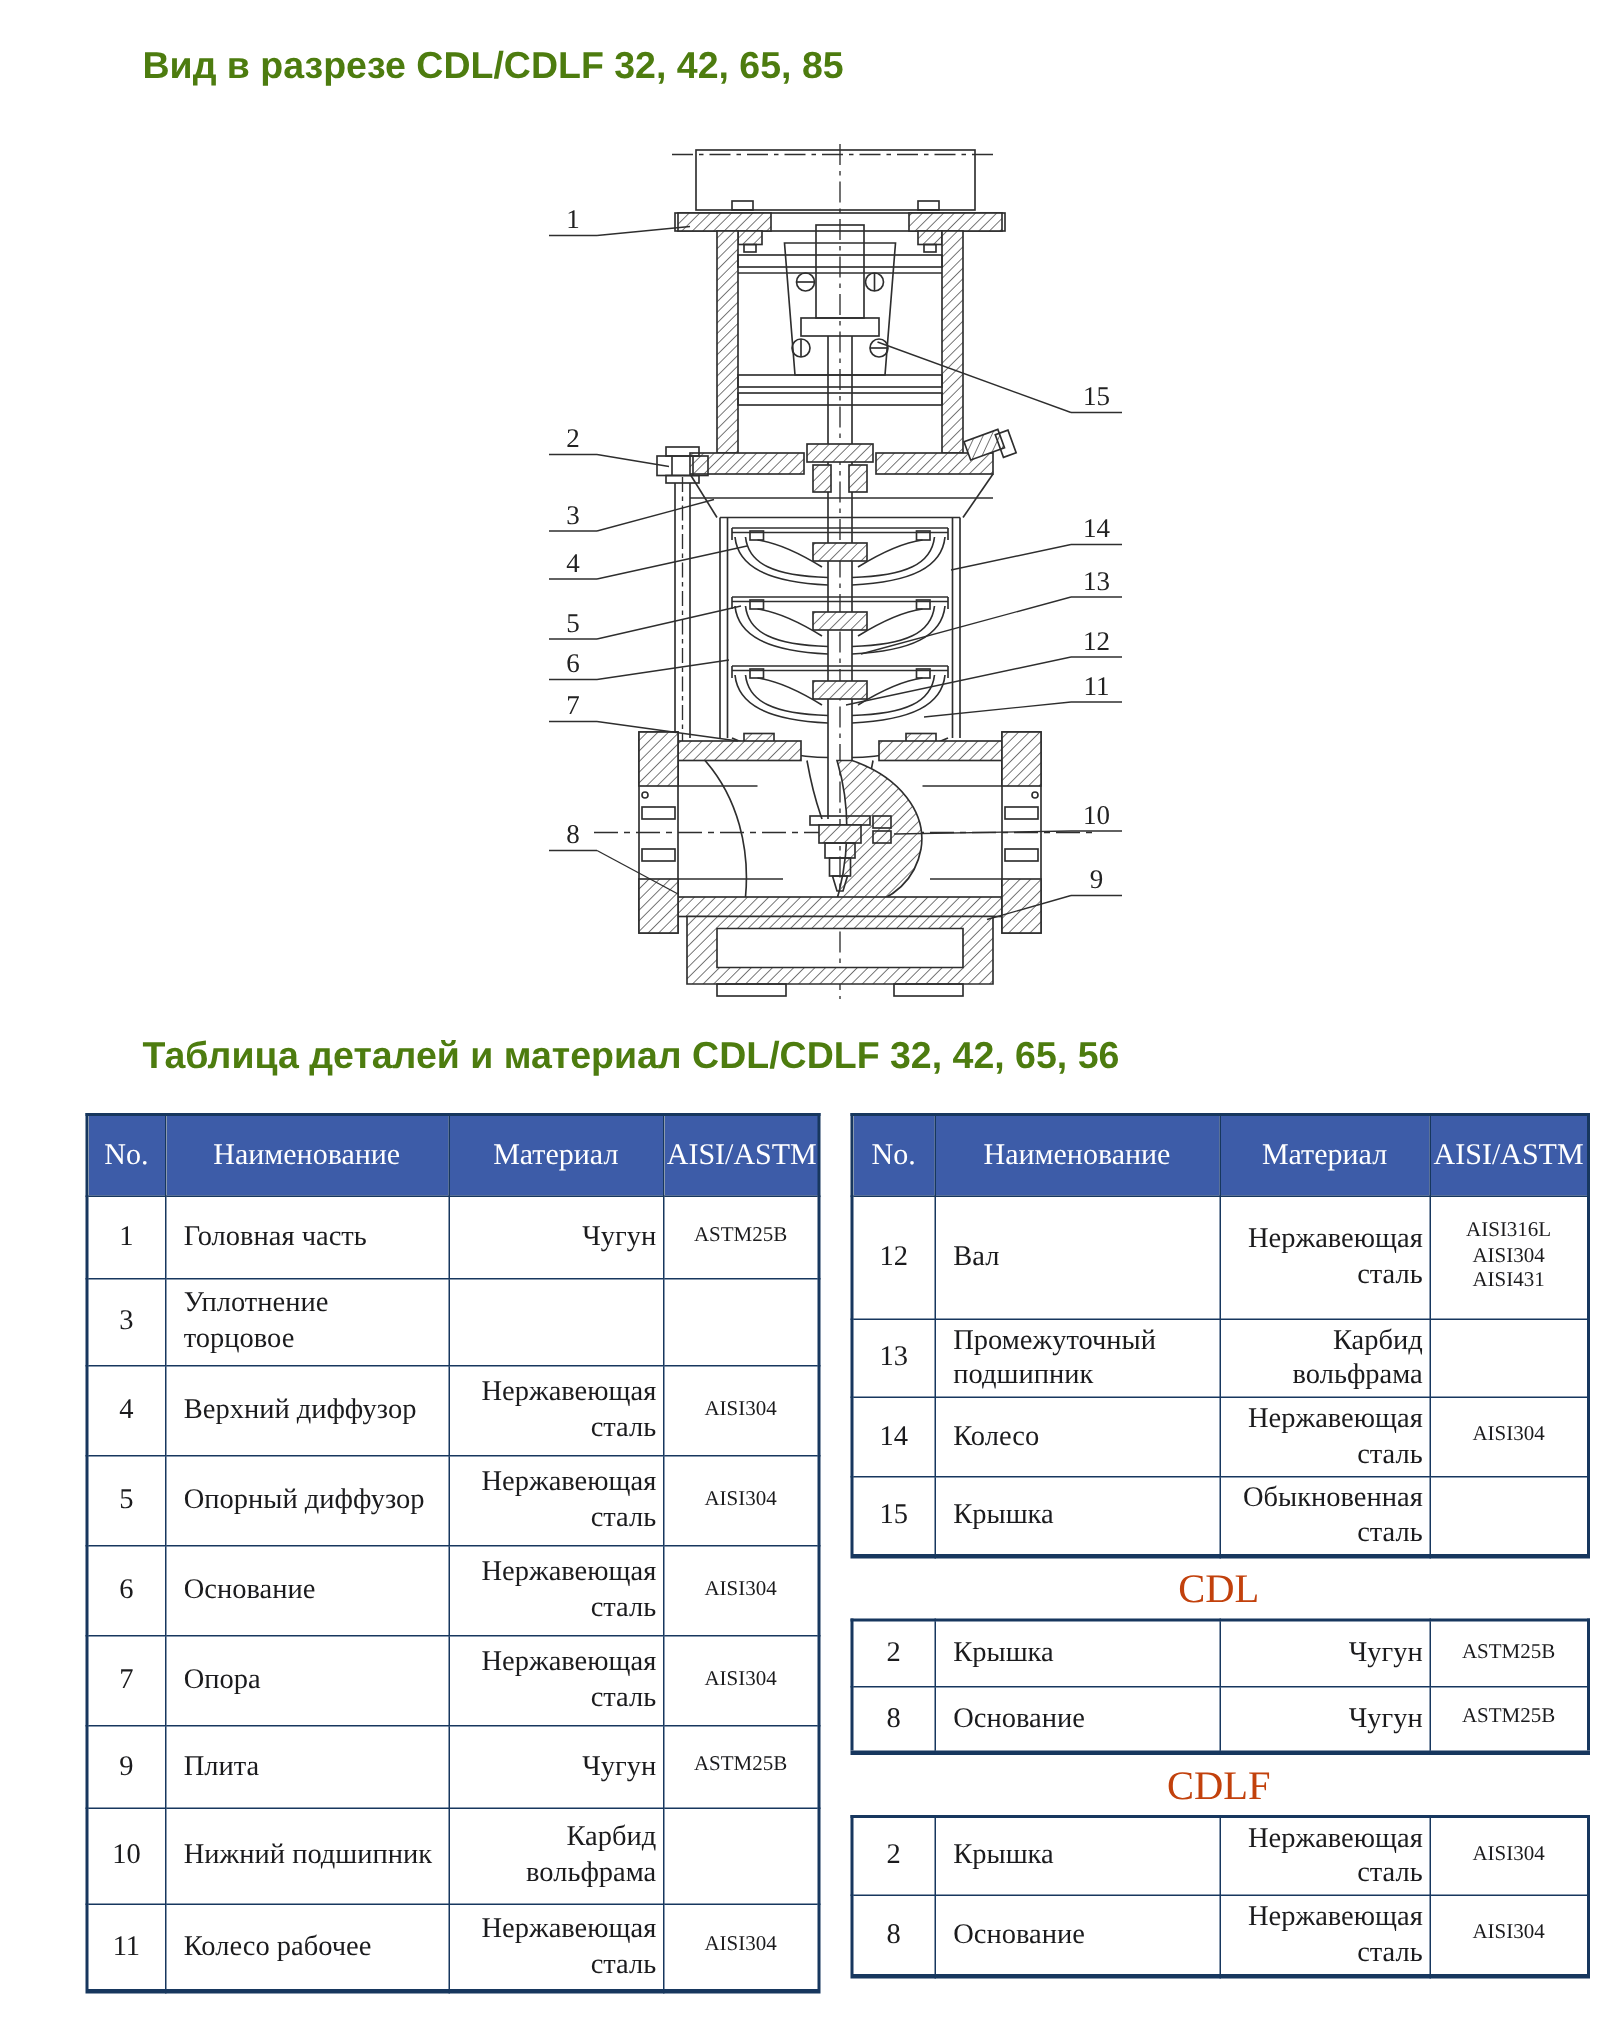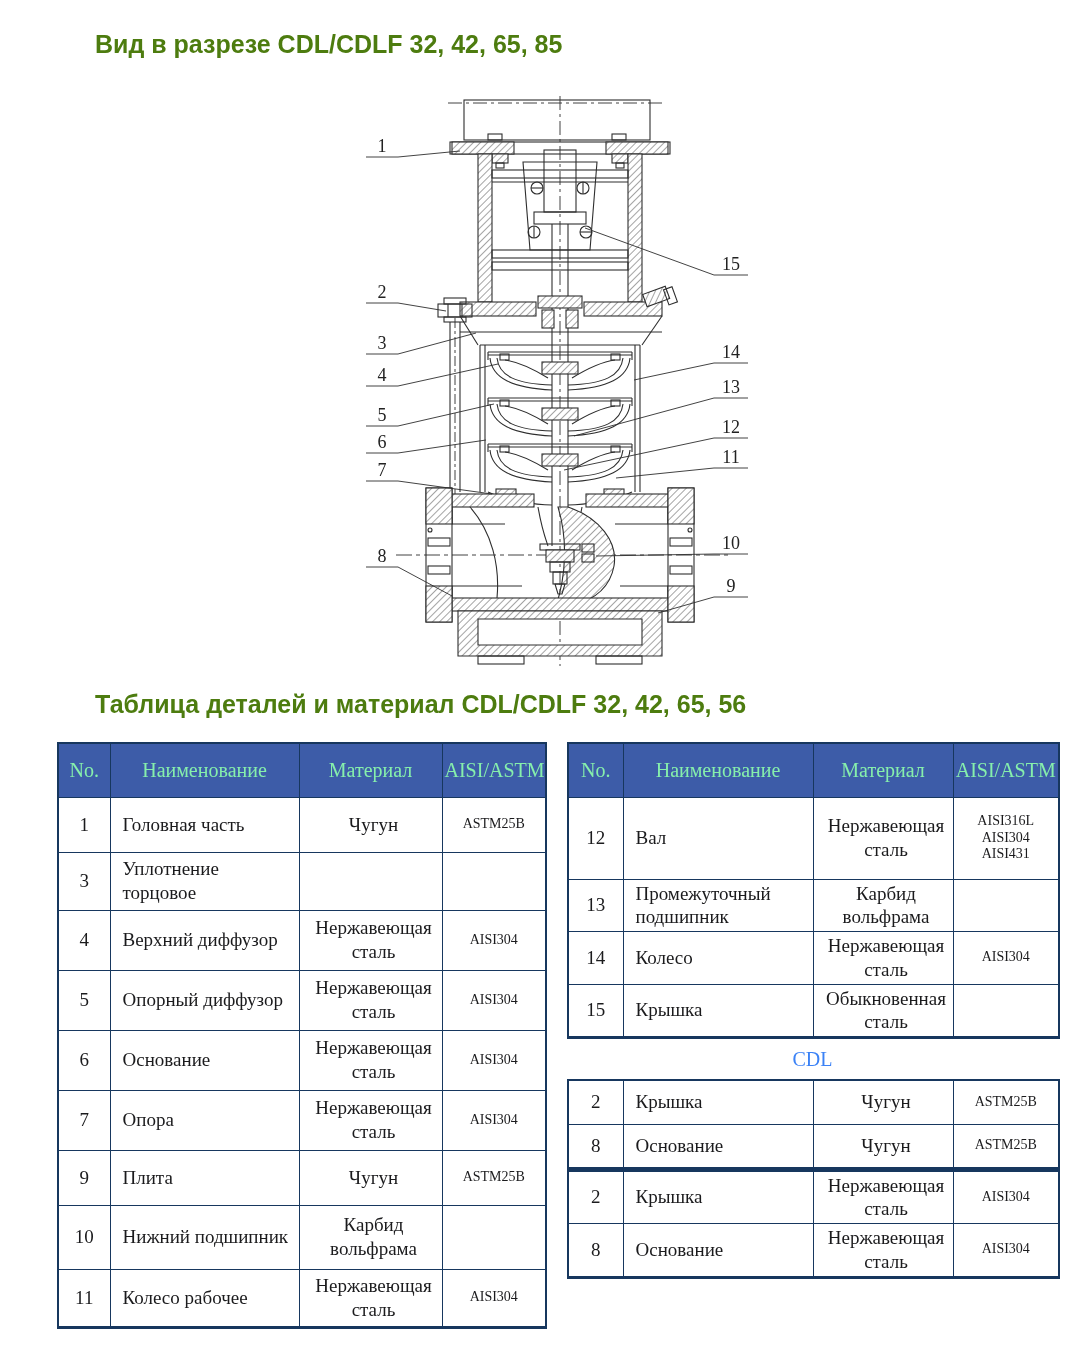--- a/index.html
+++ b/index.html
@@ -22,33 +22,33 @@
   #left-wrap{left:57px;width:488px;}
   #right-wrap{left:567px;width:491px;}
   table.tbl{
     border-collapse:collapse;table-layout:fixed;width:100%;
     font-family:"Liberation Serif","DejaVu Serif",serif;
     font-size:19px;color:#1b1b1d;
     border:2px solid #17375e;border-bottom-width:3px;
   }
   table.tbl td,table.tbl th{border:1px solid #17375e;overflow:hidden;}
   table.tbl th{
-    background:#3d5ca8;color:#86efac;font-weight:normal;font-size:20px;
+    background:#3d5ca8;color:#ffffff;font-weight:normal;font-size:20px;
     text-align:center;padding:0 2px;
   }
   th.c-std{font-size:19px;}
   td.c-no{text-align:center;}
   td.c-name{text-align:left;padding:2px 4px 2px 12px;line-height:1.25;}
-  td.c-mat{text-align:center;padding:2px 4px 2px 10px;line-height:1.25;margin-top:46px;}
+  td.c-mat{text-align:right;padding:2px 4px 2px 10px;line-height:1.25;margin-top:46px;}
   td.c-std{text-align:center;white-space:pre-line;line-height:1.2;font-size:14px;}
   tr.h54{height:54px;} tr.h55{height:55px;} tr.h58{height:58px;}
   tr.h60{height:60px;} tr.h64{height:64px;} tr.h82{height:82px;}
   tr.h52{height:52px;} tr.h46{height:46px;} tr.h44{height:44px;}
   .band{
-    height:40px;line-height:40px;text-align:center;font-size:20px;color:#3b82f6;
+    height:40px;line-height:40px;text-align:center;font-size:27px;color:#c2410c;
     font-family:"Liberation Serif","DejaVu Serif",serif;
   }
 </style>
 </head>
 <body>
 
 <div class="title" id="drawing-title">Вид в разрезе CDL/CDLF 32, 42, 65, 85</div>
 
 <svg id="pump-svg" width="1070" height="680" viewBox="0 0 1070 680">
   <defs>
@@ -414,20 +414,21 @@
     </tr>
     <tr class="h44">
       <td class="c-no">8</td>
       <td class="c-name">Основание</td>
       <td class="c-mat">Чугун</td>
       <td class="c-std">ASTM25B</td>
     </tr>
   </tbody>
     </table>
 
+  <div class="band">CDLF</div>
 
   <table class="tbl">
     <colgroup>
         <col style="width:55px">
         <col style="width:190px">
         <col style="width:140px">
         <col style="width:106px">
       </colgroup>
     <tbody>
         <tr class="h44">

